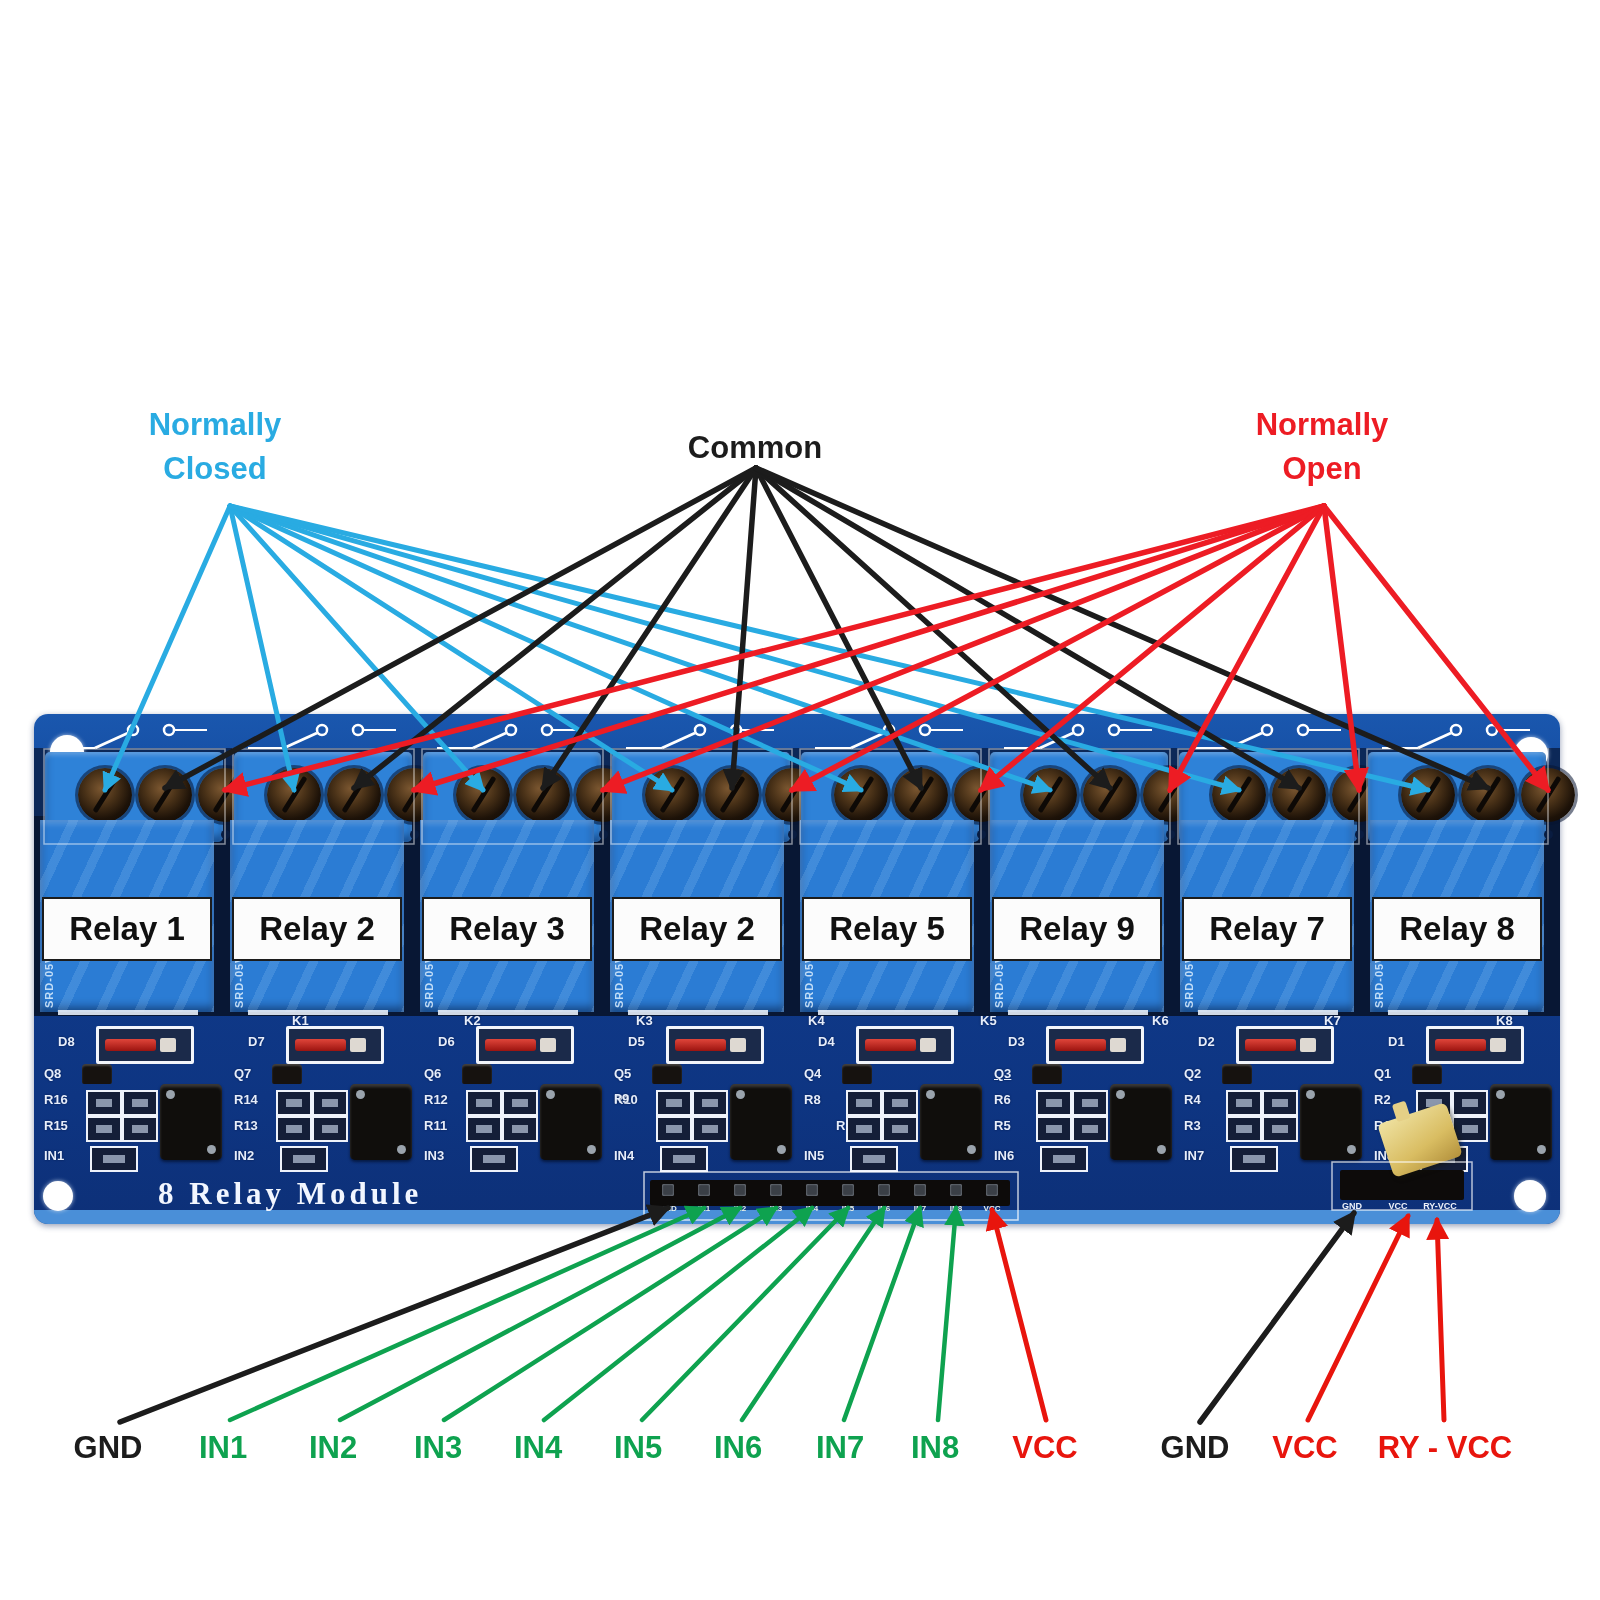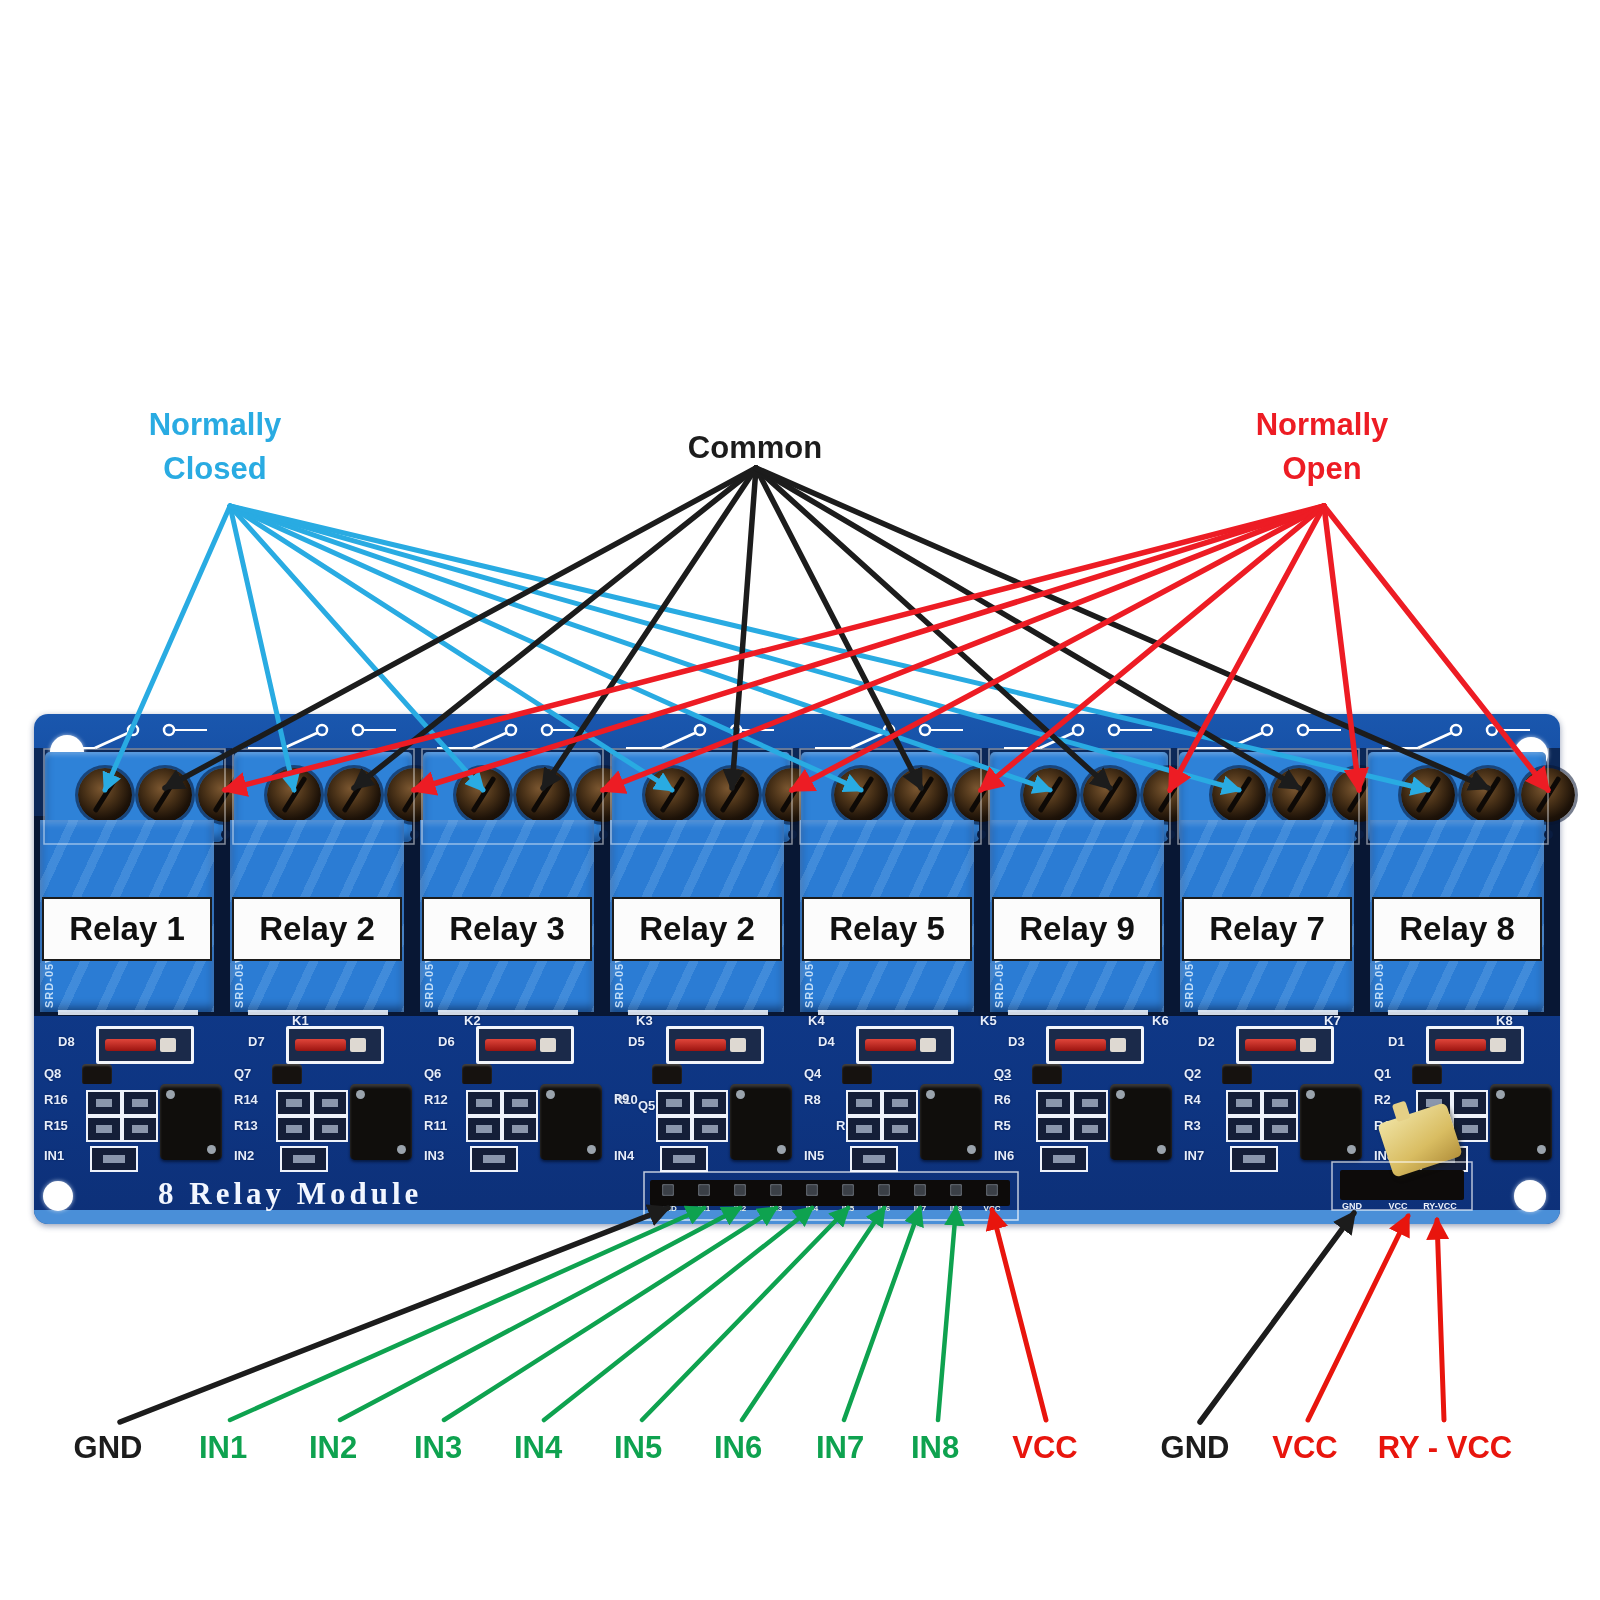--- a/index.html
+++ b/index.html
@@ -252,21 +252,21 @@
       <div class="resbox" style="left: 466px; top: 1116px;"></div>
       <div class="resbox" style="left: 502px; top: 1116px;"></div>
       <div class="sslabel" style="left: 424px; top: 1148px;">IN3</div>
       <div class="resbox" style="left: 470px; top: 1146px; width: 44px;"></div>
       <div class="opto" style="left: 540px; top: 1084px;"></div>
       <div class="sslabel" style="left: 628px; top: 1034px;">D5</div>
       <div class="diode" style="left: 666px; top: 1026px; width: 92px;">
         <div class="body"></div>
         <div class="tip"></div>
       </div>
-      <div class="sslabel" style="left: 638px; top: 1066px; margin-top: 32px;">Q5</div>
+      <div class="sslabel" style="left: 614px; top: 1066px;">Q5</div>
       <div class="trans" style="left: 652px; top: 1064px;"></div>
       <div class="sslabel" style="left: 614px; top: 1092px;">R10</div>
       <div class="resbox" style="left: 656px; top: 1090px;"></div>
       <div class="resbox" style="left: 692px; top: 1090px;"></div>
       <div class="sslabel" style="left: 614px; top: 1092px; font-family: Liberation Mono, monospace;">R9</div>
       <div class="resbox" style="left: 656px; top: 1116px;"></div>
       <div class="resbox" style="left: 692px; top: 1116px;"></div>
       <div class="sslabel" style="left: 614px; top: 1148px;">IN4</div>
       <div class="resbox" style="left: 660px; top: 1146px; width: 44px;"></div>
       <div class="opto" style="left: 730px; top: 1084px;"></div>

